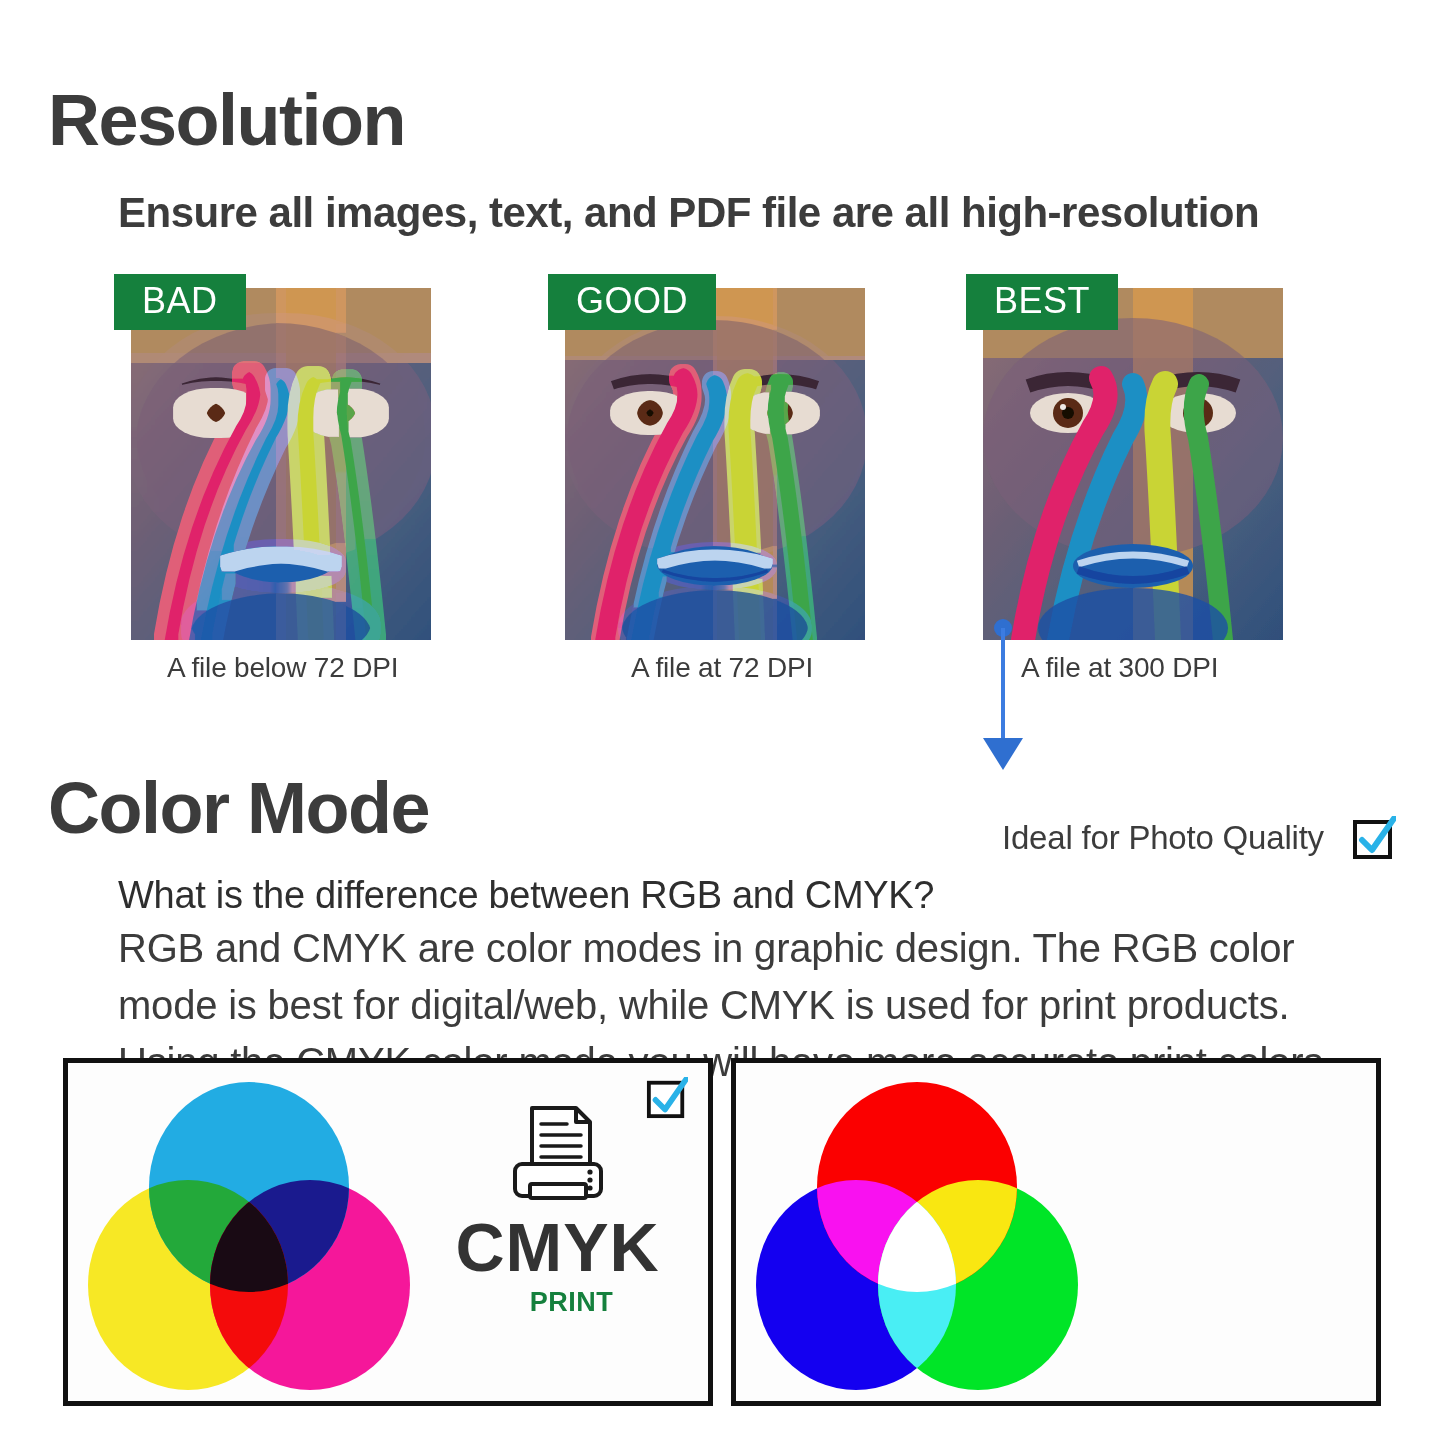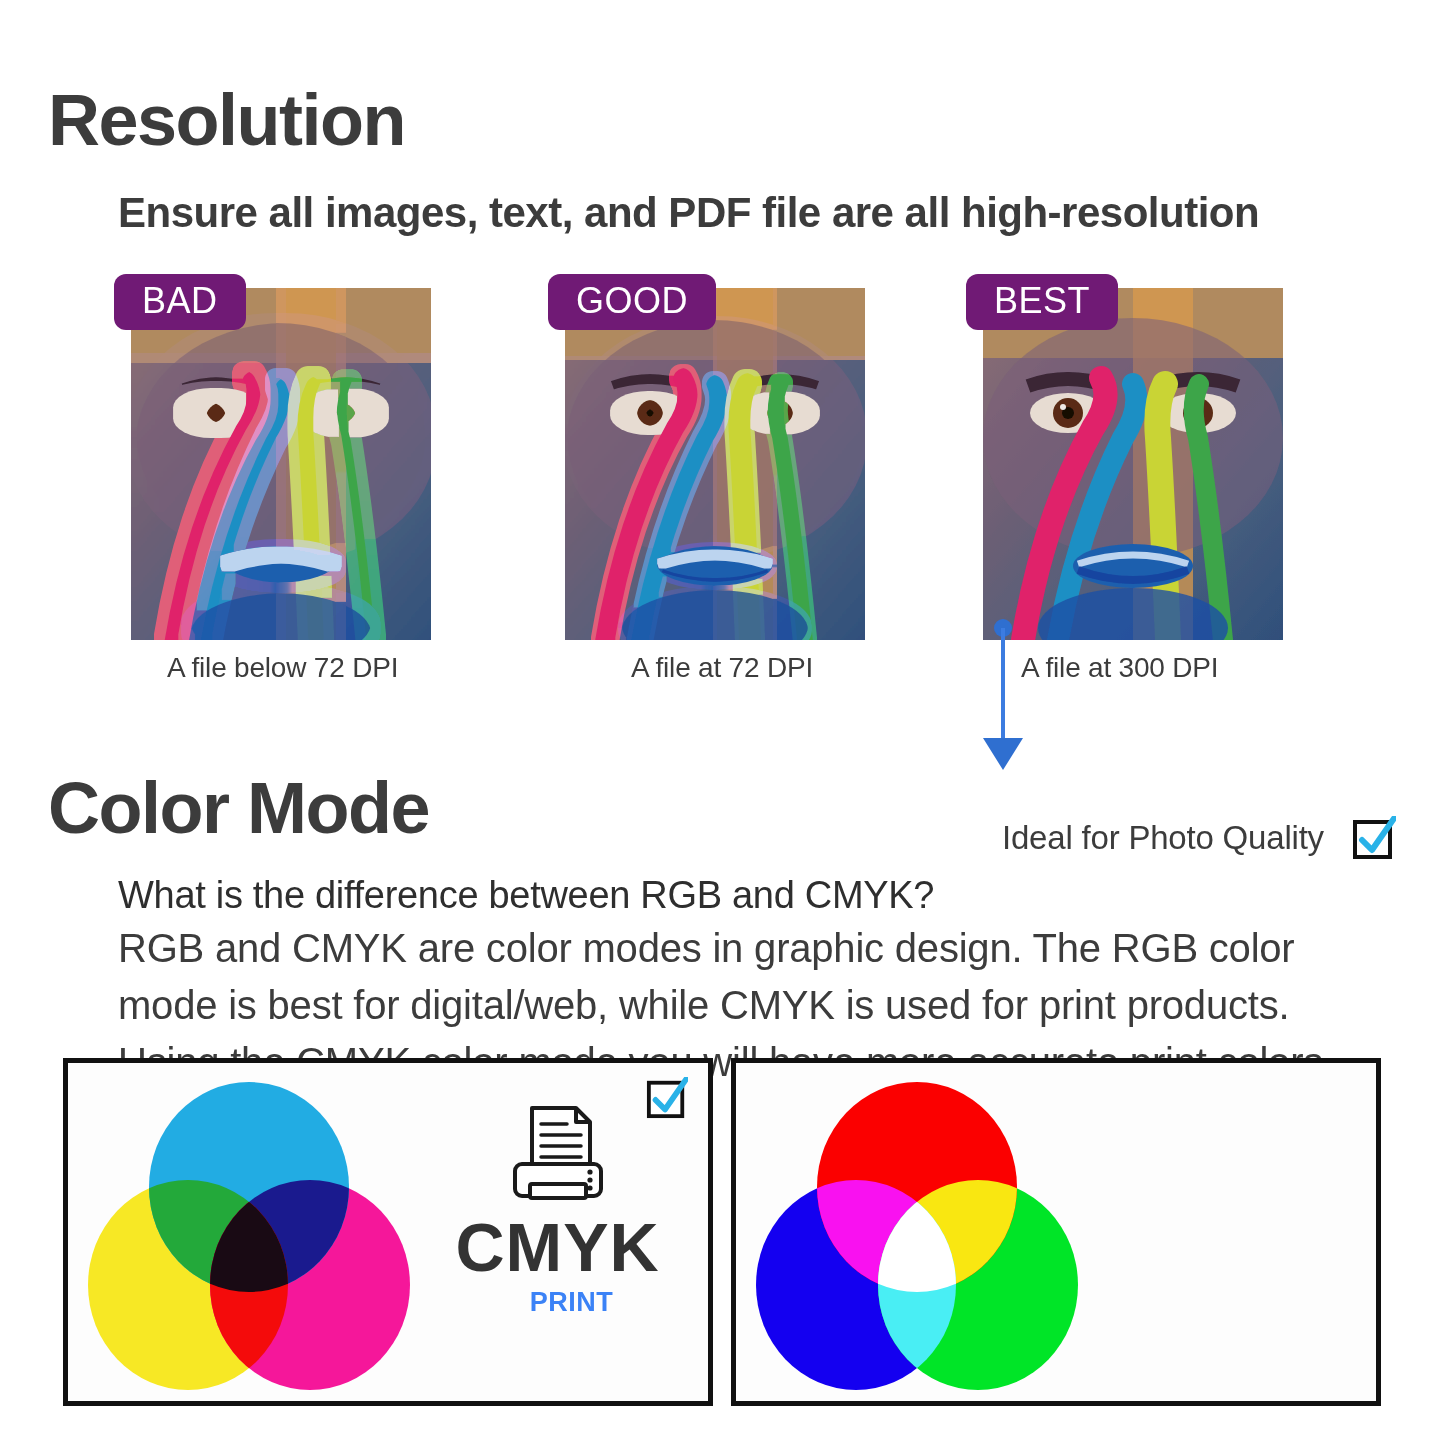--- a/index.html
+++ b/index.html
@@ -60,29 +60,28 @@
   #sample-best { left:983px; top:288px; }
 
   .sample .art {
     position:absolute; inset:0;
     overflow:hidden;
     background:#5a4a55;
   }
   .badge {
     position:absolute;
     left:-17px; top:-14px;
-    background:#701a75;
+    background:#15803d;
     color:#ffffff;
     font-size:36px;
     font-weight:400;
     letter-spacing:0.5px;
     padding:9px 28px 11px 28px;
     z-index:4;
     line-height:1;
-    border-radius:12px;
   }
   .caption {
     position:absolute;
     font-size:28px;
     color:#3c3c3c;
     letter-spacing:-0.2px;
     white-space:nowrap;
   }
   #cap-bad  { left:167px; top:652px; }
   #cap-good { left:631px; top:652px; }
@@ -122,21 +121,21 @@
     display:flex;
     flex-direction:column;
     align-items:center;
   }
   .panel-icon { height:110px; display:flex; align-items:center; justify-content:center; }
   .panel-name {
     font-size:68px; font-weight:700; color:#333333;
     letter-spacing:1px; line-height:1; margin-top:2px;
   }
   .panel-sub {
-    font-size:27px; font-weight:700; color:#3b82f6;
+    font-size:27px; font-weight:700; color:#15803d;
     letter-spacing:0.5px; margin-top:6px;margin-left:28px;
   }
   #cmyk-check { position:absolute; right:20px; top:14px; width:42px; height:42px; }
 </style>
 </head>
 <body>
 
 <h1 class="h1" id="resolution-title">Resolution</h1>
 
 <div class="subtitle" id="resolution-sub">Ensure all images, text, and PDF file are all high-resolution</div>

